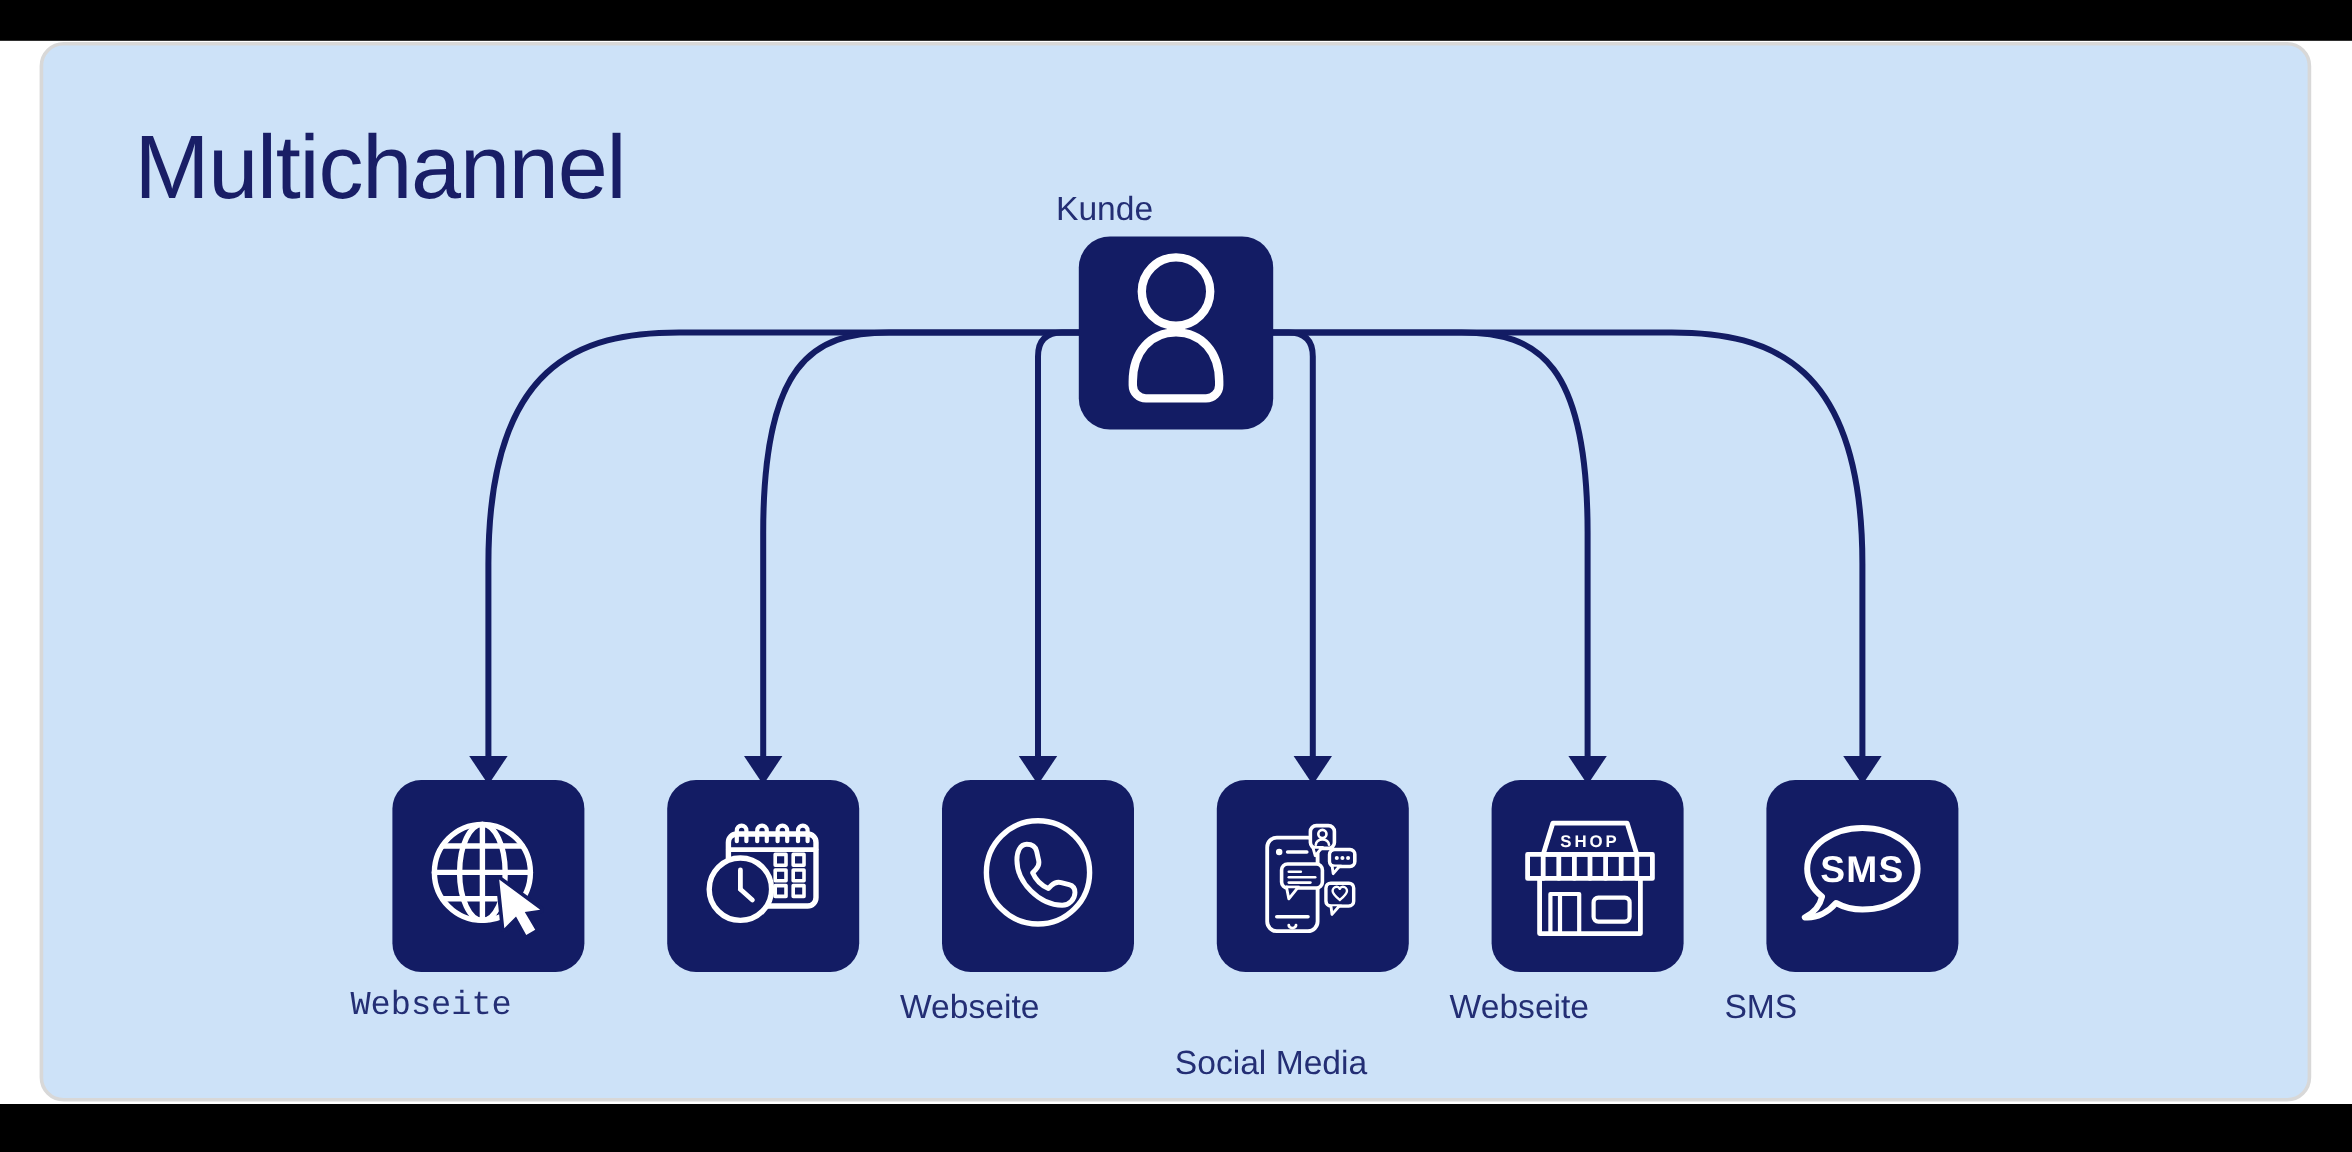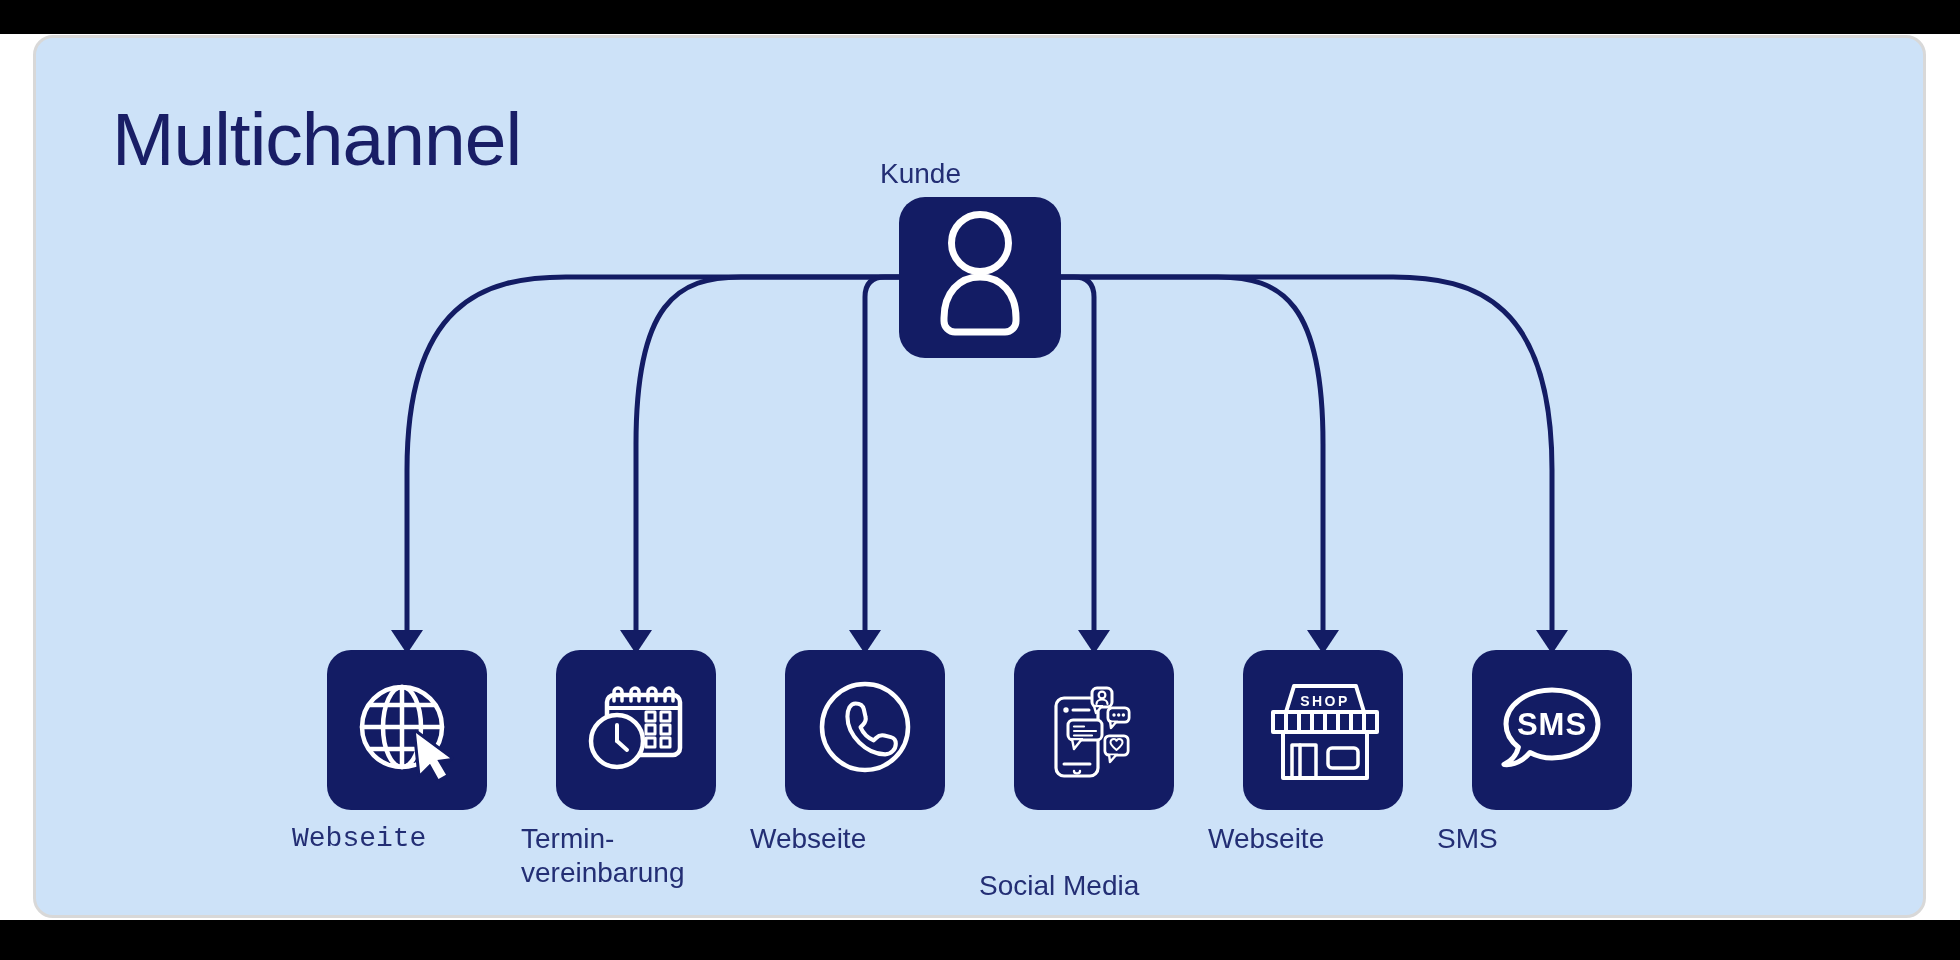--- a/index.html
+++ b/index.html
@@ -101,22 +101,20 @@
           <rect x="105" y="88" width="9" height="9"></rect>
         </g>
       </g>
       <circle cx="61" cy="91" r="26" fill="#131c64" stroke="#ffffff" stroke-width="4.5"></circle>
       <g class="stroke" stroke-width="4">
         <line x1="61" y1="91" x2="61" y2="75"></line>
         <line x1="61" y1="91" x2="71" y2="100"></line>
       </g>
     </svg>
   </div>
-  <div class="node-label ch-label" style="left:521px;">Termin-
-vereinbarung</div>
 
   <div class="node square" style="left:785px;">
     <svg viewBox="0 0 160 160">
       <circle class="stroke" cx="80" cy="77" r="43" stroke-width="4.5"></circle>
       <g transform="translate(78,74) scale(0.82)">
         <path class="stroke" stroke-width="5" d="M-9,-25 C-3,-25 0,-22 1,-18 L3,-9 C4,-5 3,-2 0,1 L-3,4 C0,11 6,17 13,20 L16,17 C19,14 22,13 26,14 L34,16 C38,17 40,20 40,24 C40,31 34,37 27,37 C4,37 -19,14 -19,-9 C-19,-17 -16,-25 -9,-25 Z"></path>
       </g>
     </svg>
   </div>
   <div class="node-label ch-label" style="left:750px;">Webseite</div>

